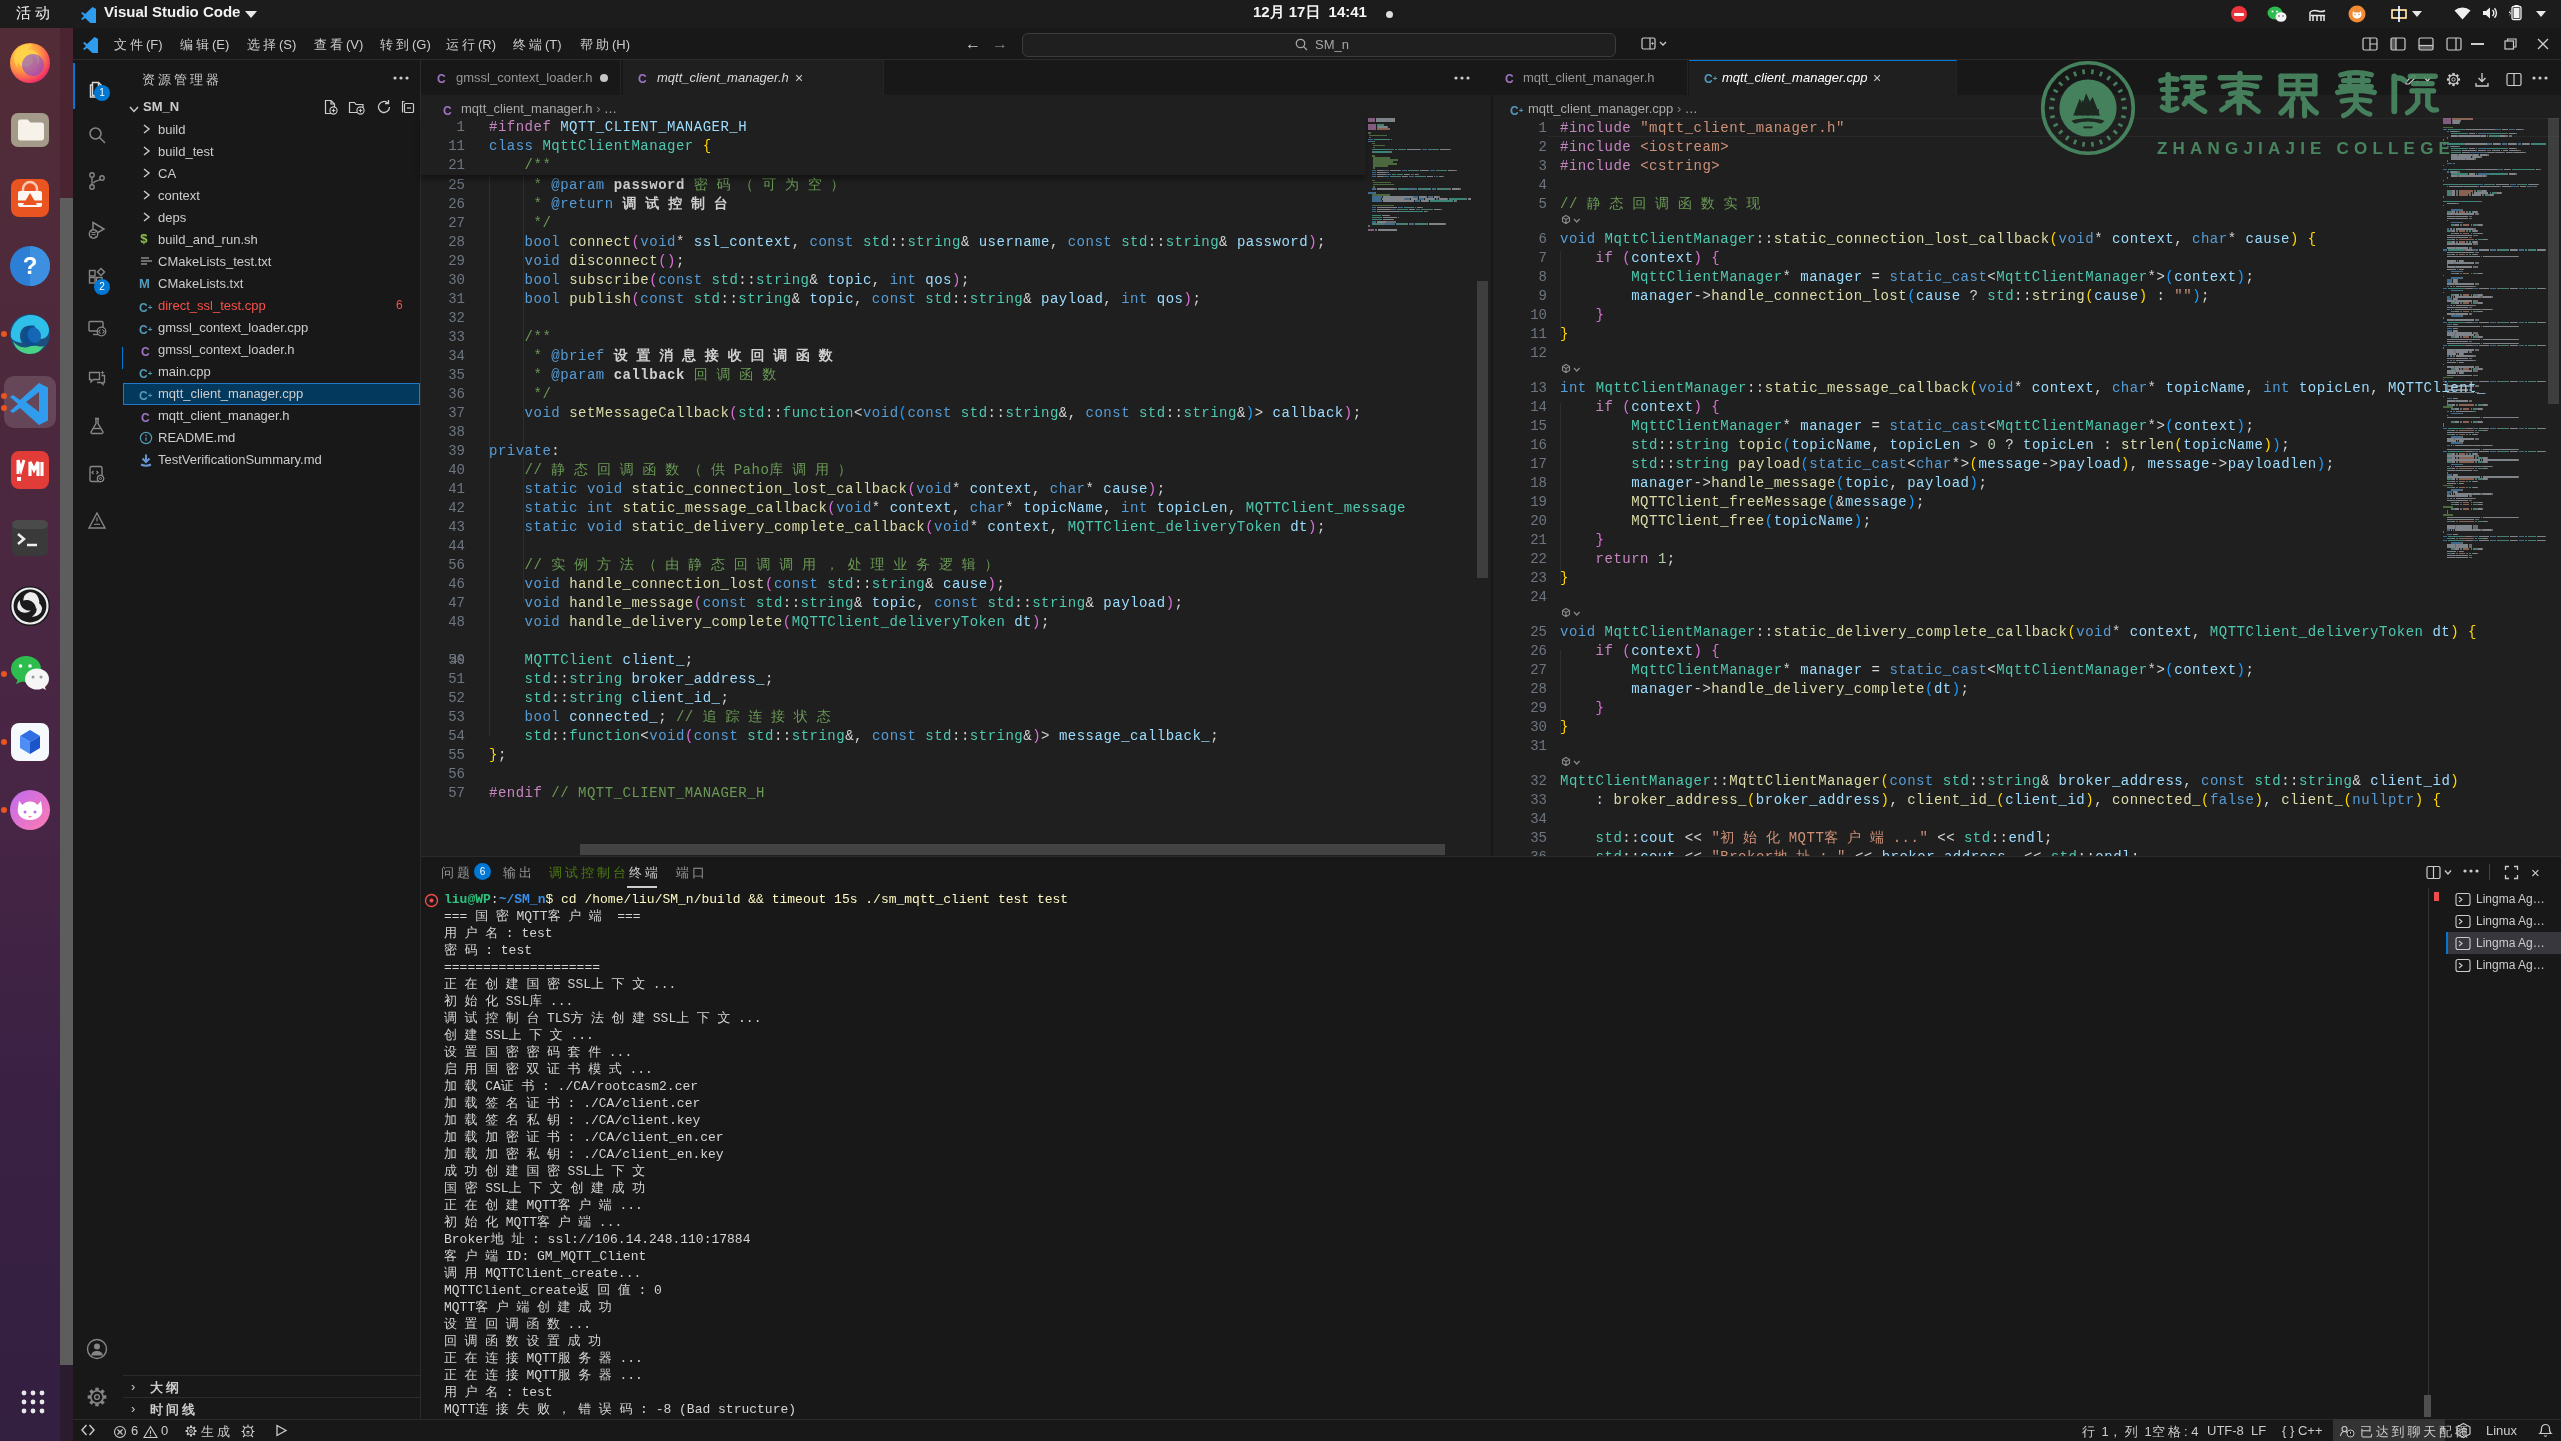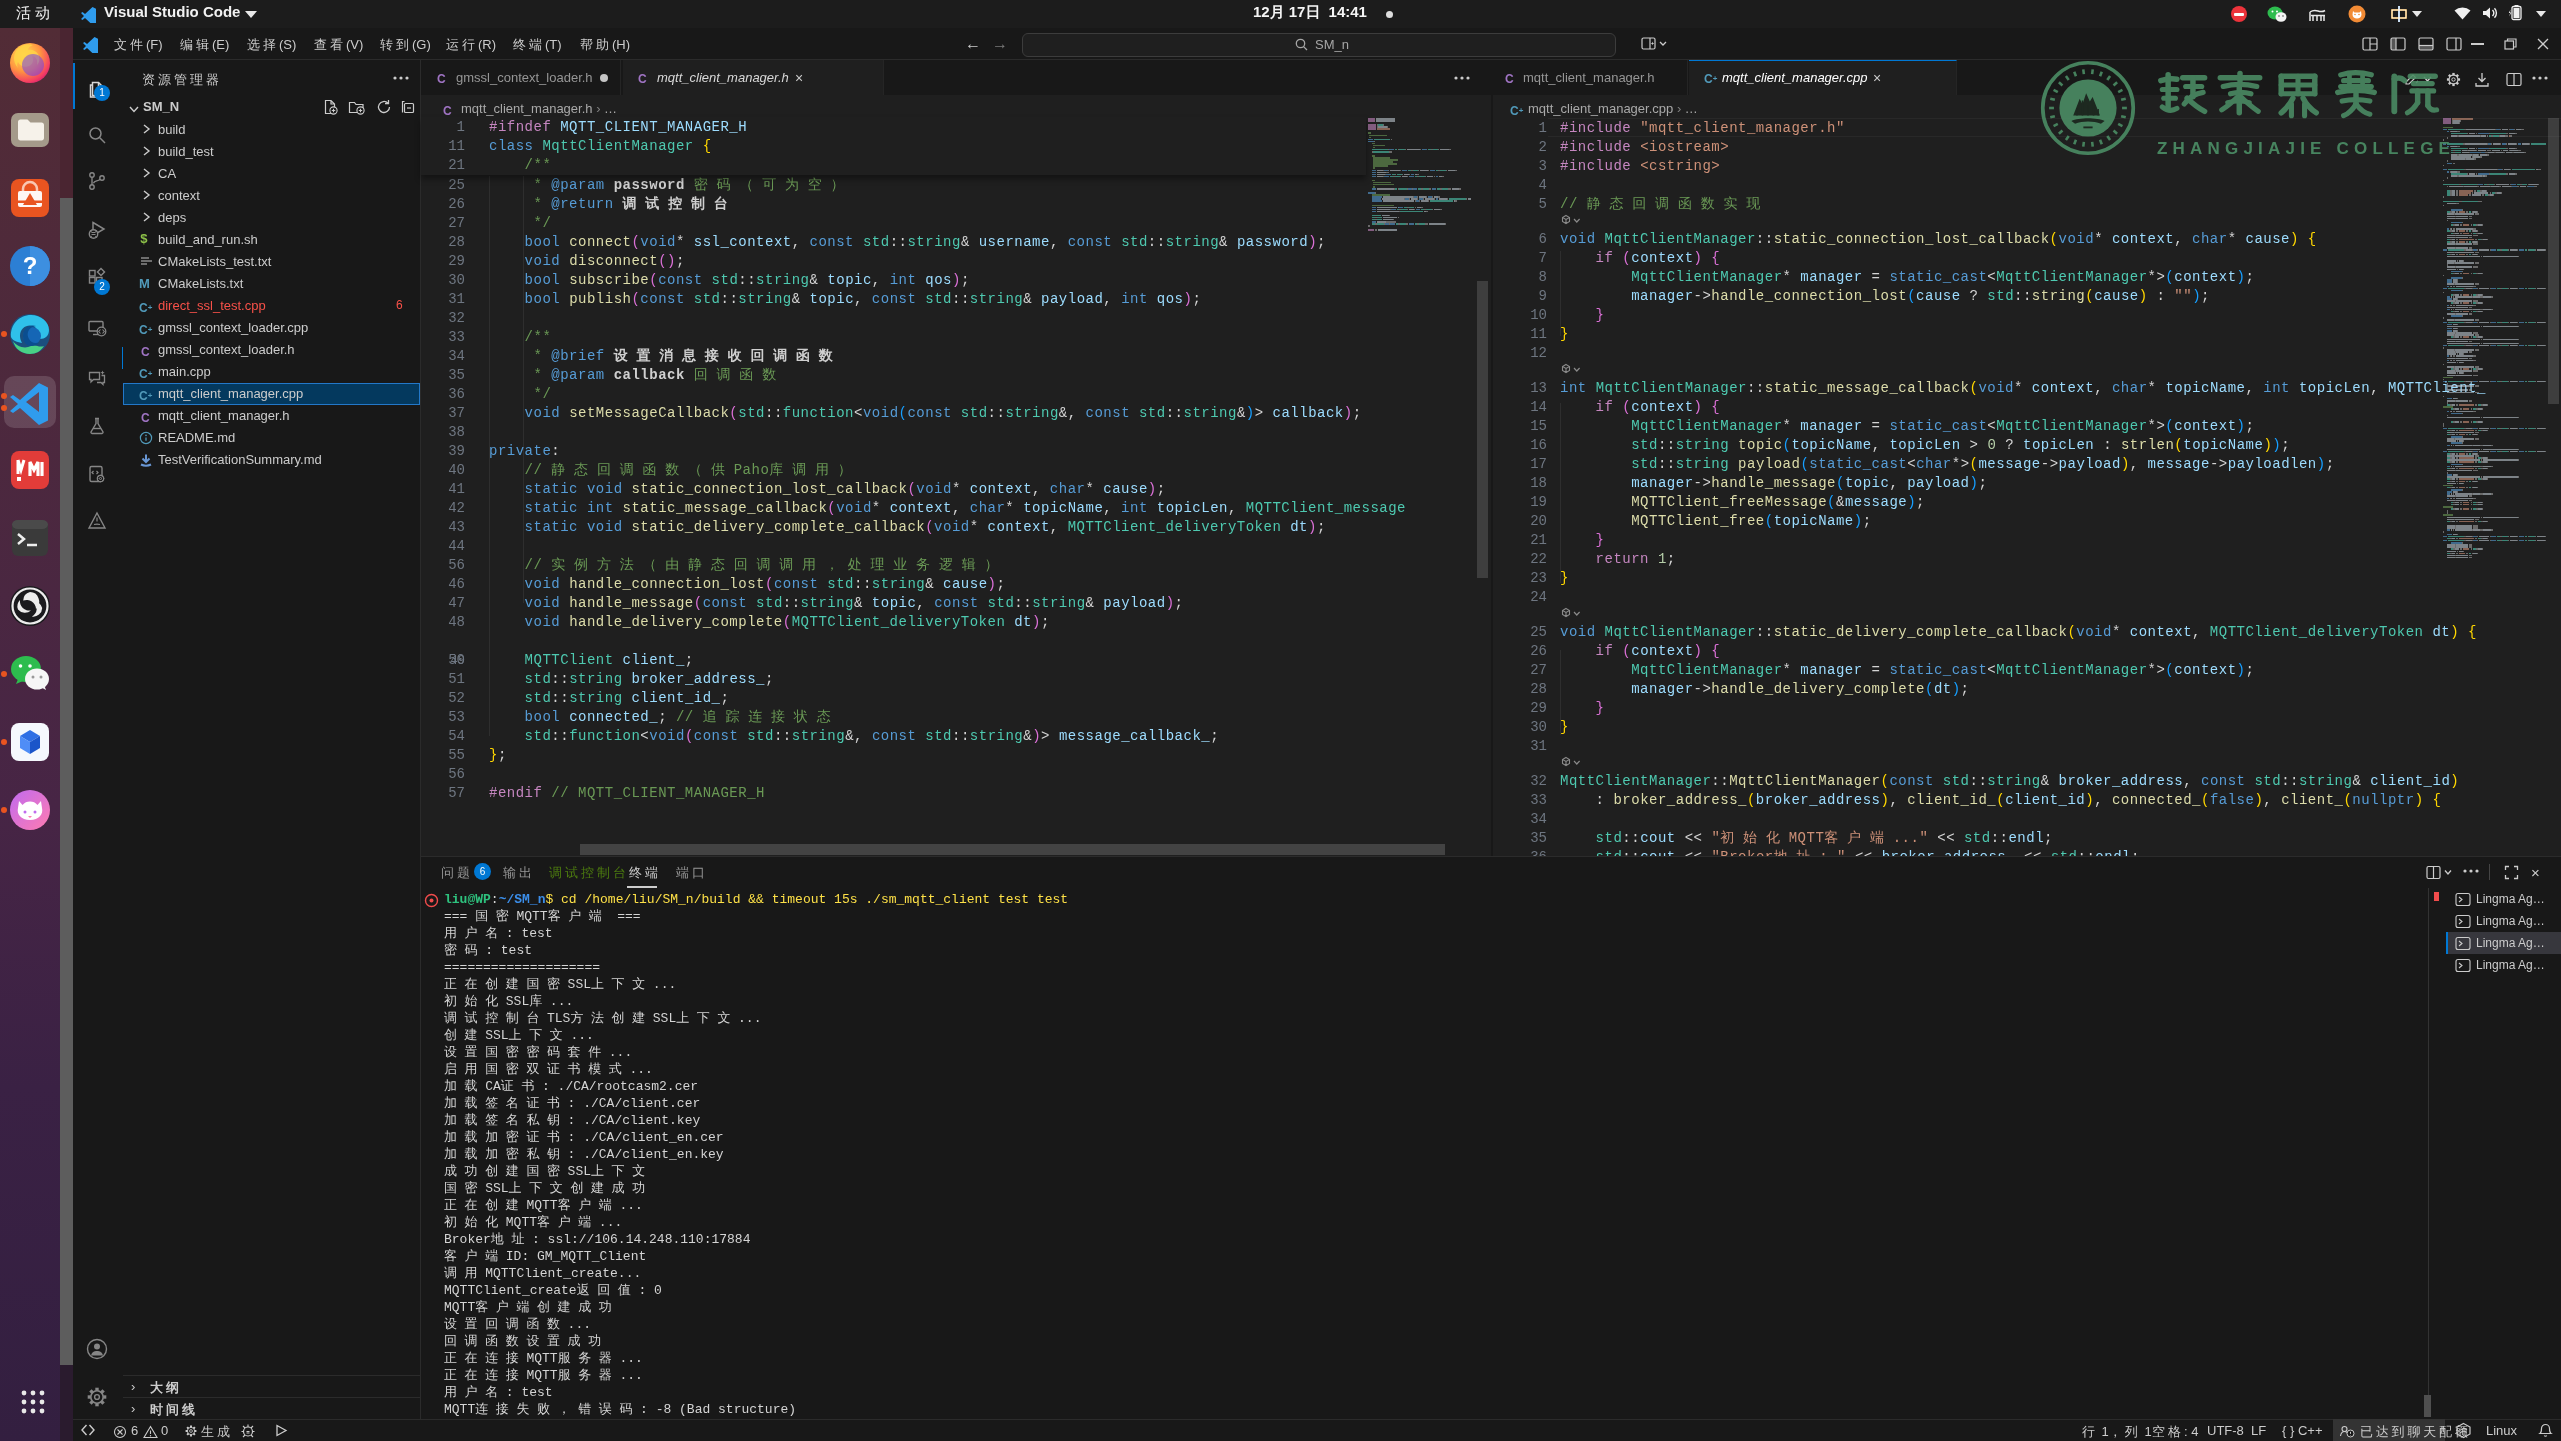--- a/index.html
+++ b/index.html
@@ -2301,21 +2301,21 @@
       <circle cx="15" cy="3" r="1.6" fill="#cccccc"></circle>
     </svg>
   </div>
 <div class="ab" style="left:2489px;top:864px;width:1px;height:16px;background:#444"></div>
 <div class="ab" style="left:2504px;top:865px">
     <svg width="15" height="15" viewBox="0 0 15 15" fill="none">
       <path d="M5 1.5H1.5V5 M10 1.5h3.5V5 M5 13.5H1.5V10 M10 13.5h3.5V10" stroke="#cccccc" stroke-width="1.3" fill="none"></path>
     </svg>
   </div>
 <div class="ab" style="left:2531px;top:864px;color:#cccccc;font-size:15px">×</div>
-<div class="ab trow" style="left:444px;top:891px"><i style="color:#2ec27e;font-weight:bold">liu@WP</i><i style="color:#d4d4d4">:</i><i style="color:#3b8eea;font-weight:bold">~/SM_n</i><i style="color:#fde047">$ cd /home/liu/SM_n/build &amp;&amp; timeout 15s ./sm_mqtt_client test test</i></div>
+<div class="ab trow" style="left:444px;top:891px"><i style="color:#2ec27e;font-weight:bold">liu@WP</i><i style="color:#d4d4d4">:</i><i style="color:#3b8eea;font-weight:bold">~/SM_n</i><i style="color:#fef9c3">$ cd /home/liu/SM_n/build &amp;&amp; timeout 15s ./sm_mqtt_client test test</i></div>
 <div class="ab trow" style="left:444px;top:908px"><i style="color:#d4d4d4">=== <span class="cj13m">国密</span>MQTT<span class="cj13m">客户端</span> ===</i></div>
 <div class="ab trow" style="left:444px;top:925px"><i style="color:#d4d4d4"><span class="cj13m">用户名</span>: test</i></div>
 <div class="ab trow" style="left:444px;top:942px"><i style="color:#d4d4d4"><span class="cj13m">密码</span>: test</i></div>
 <div class="ab trow" style="left:444px;top:959px"><i style="color:#d4d4d4">====================</i></div>
 <div class="ab trow" style="left:444px;top:976px"><i style="color:#d4d4d4"><span class="cj13m">正在创建国密</span>SSL<span class="cj13m">上下文</span>...</i></div>
 <div class="ab trow" style="left:444px;top:993px"><i style="color:#d4d4d4"><span class="cj13m">初始化</span>SSL<span class="cj13m">库</span>...</i></div>
 <div class="ab trow" style="left:444px;top:1010px"><i style="color:#d4d4d4"><span class="cj13m">调试控制台</span>TLS<span class="cj13m">方法创建</span>SSL<span class="cj13m">上下文</span>...</i></div>
 <div class="ab trow" style="left:444px;top:1027px"><i style="color:#d4d4d4"><span class="cj13m">创建</span>SSL<span class="cj13m">上下文</span>...</i></div>
 <div class="ab trow" style="left:444px;top:1044px"><i style="color:#d4d4d4"><span class="cj13m">设置国密密码套件</span>...</i></div>
 <div class="ab trow" style="left:444px;top:1061px"><i style="color:#d4d4d4"><span class="cj13m">启用国密双证书模式</span>...</i></div>

